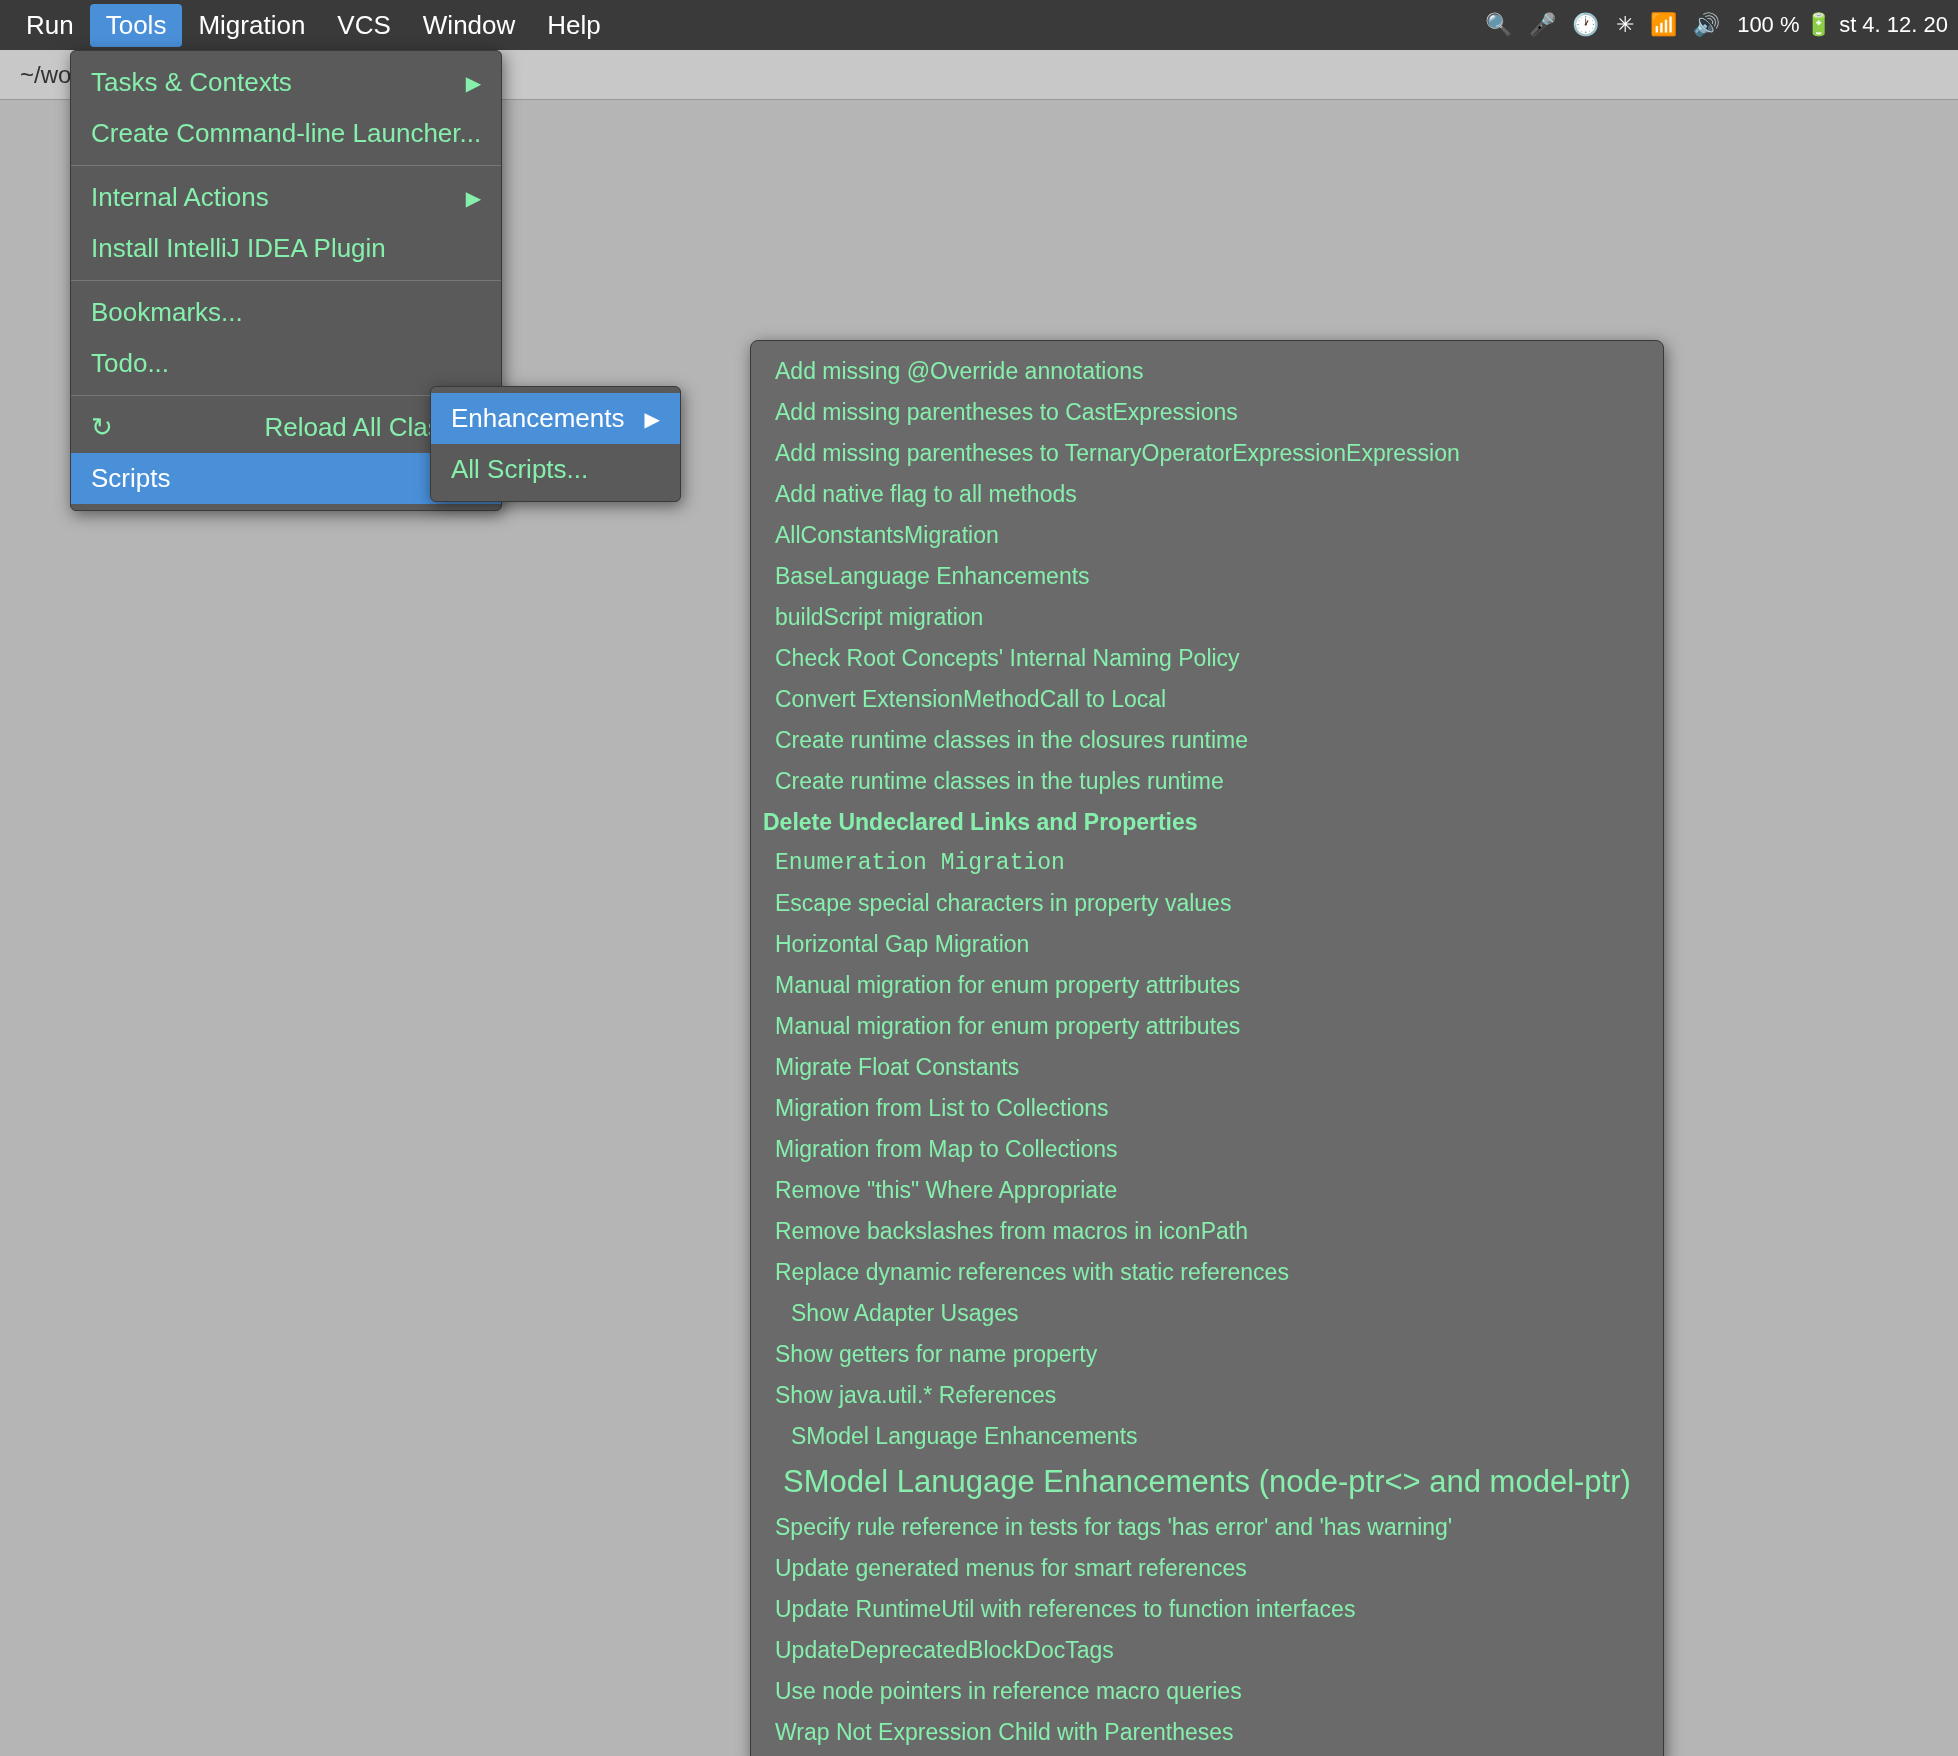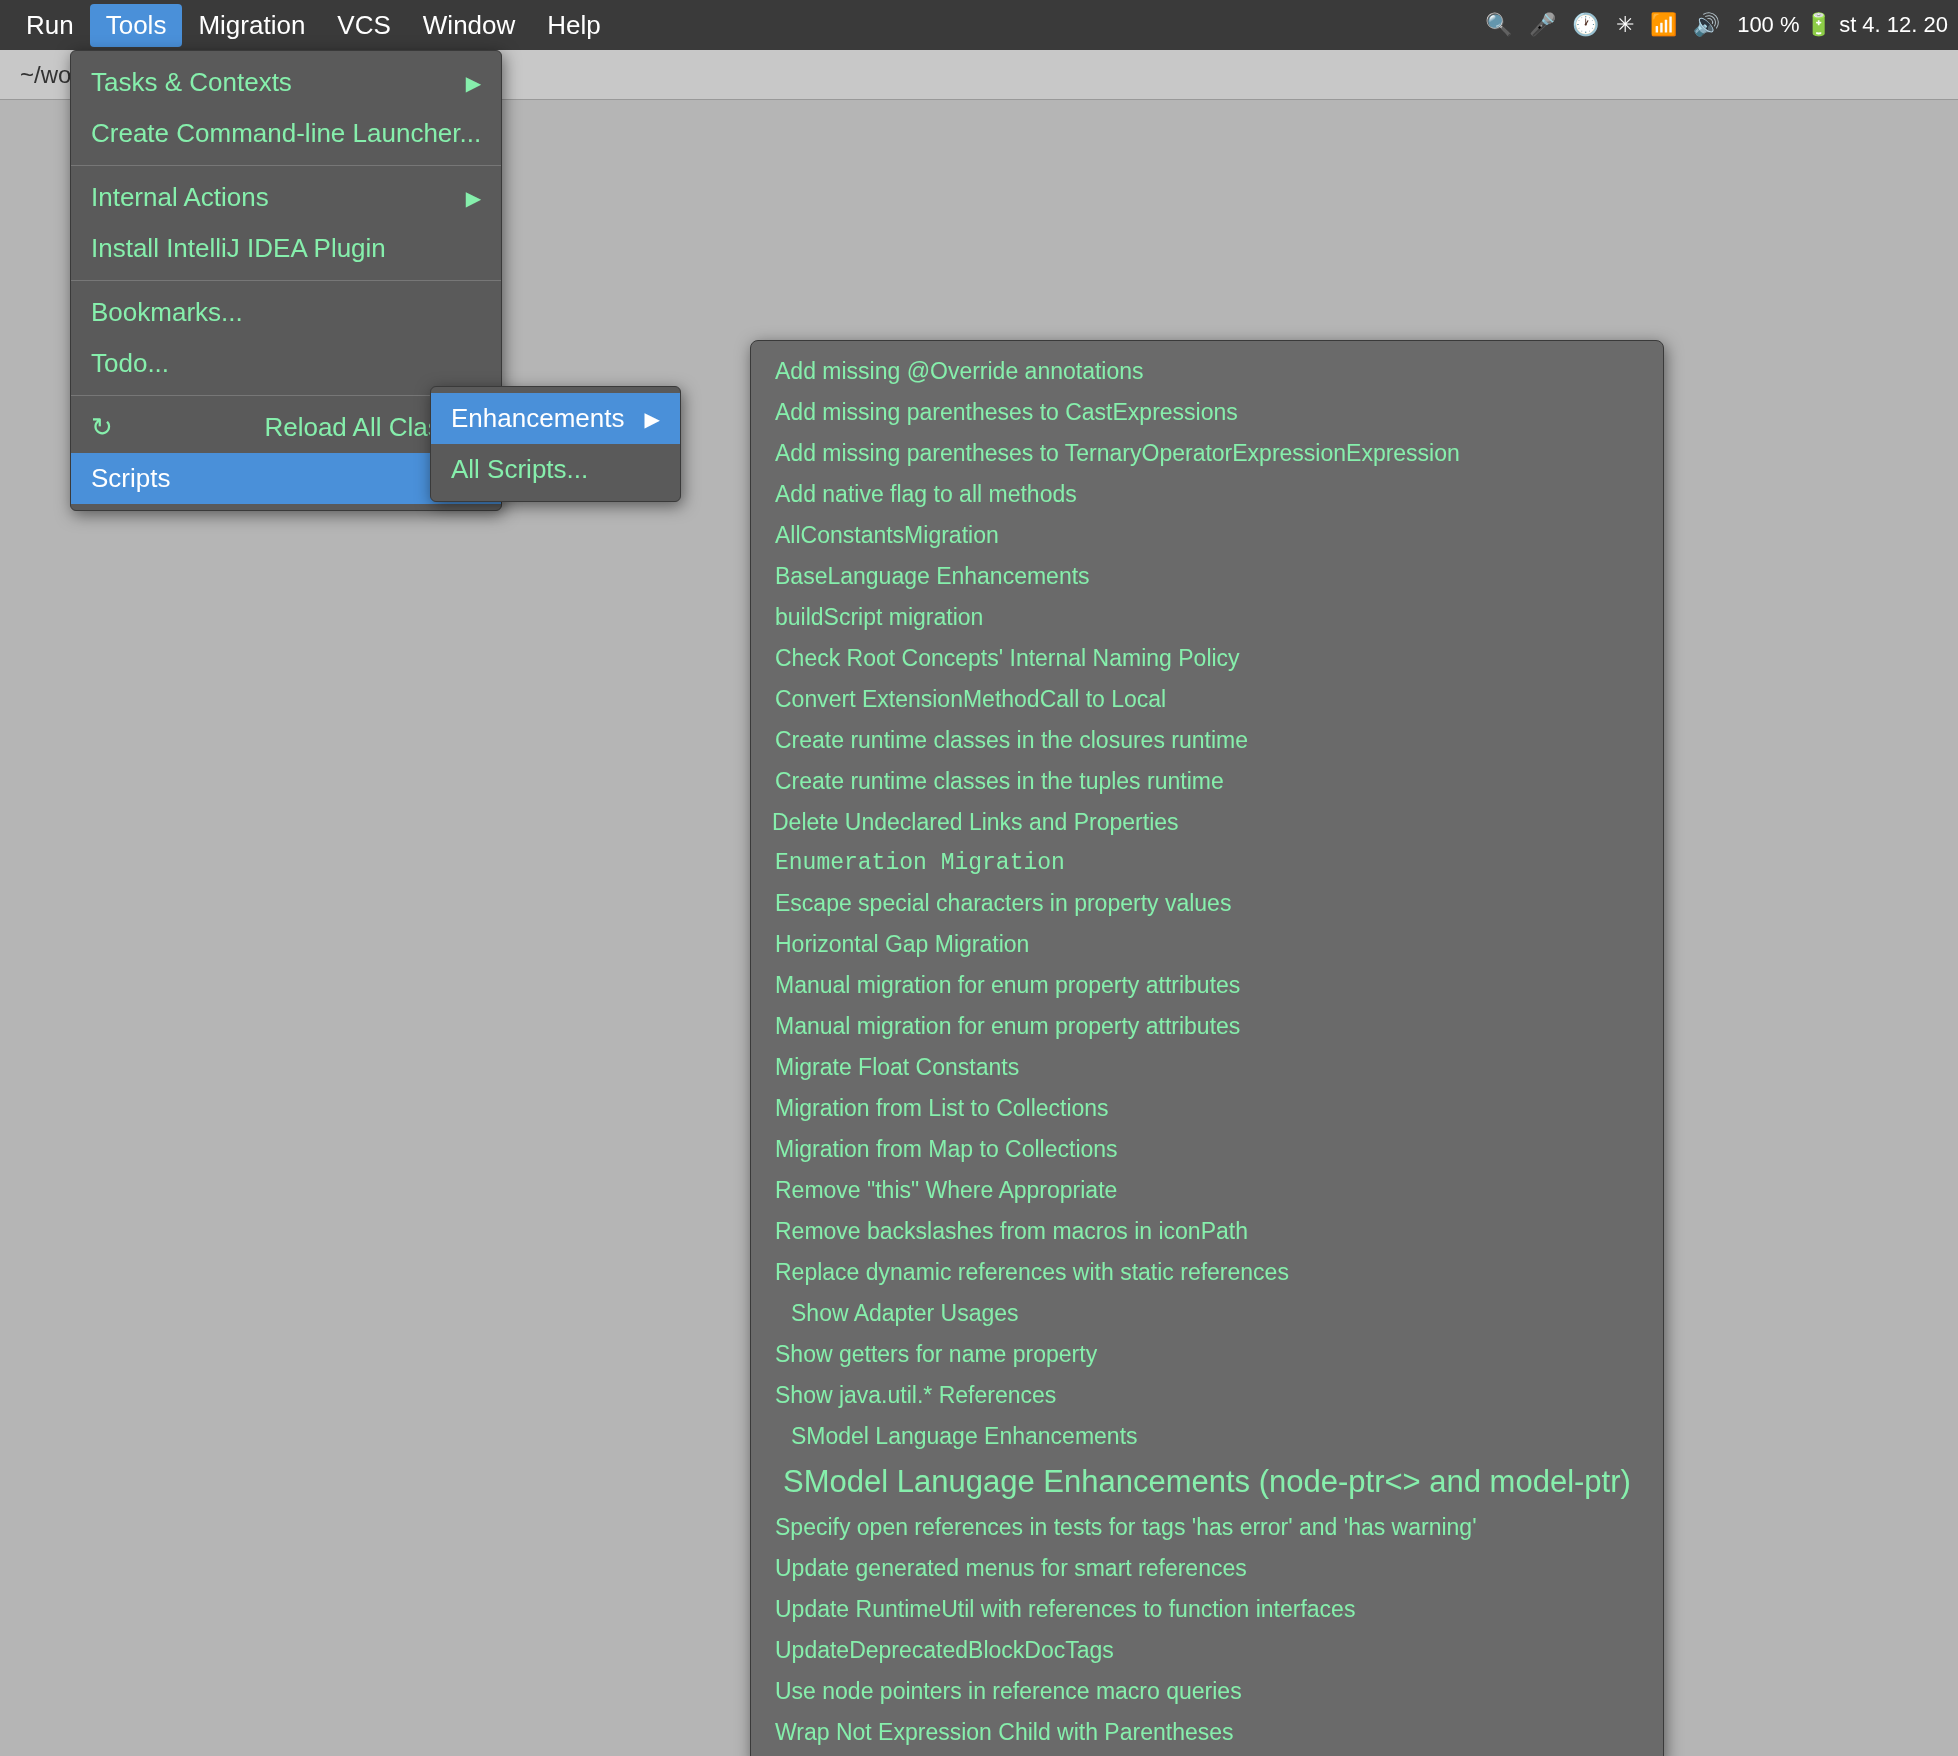--- a/index.html
+++ b/index.html
@@ -252,21 +252,21 @@
     </div>
   <div class="menu-item" style="padding:7px 24px; font-size:23px;">
       <span>Convert ExtensionMethodCall to Local</span>
     </div>
   <div class="menu-item" style="padding:7px 24px; font-size:23px;">
       <span>Create runtime classes in the closures runtime</span>
     </div>
   <div class="menu-item" style="padding:7px 24px; font-size:23px;">
       <span>Create runtime classes in the tuples runtime</span>
     </div>
-  <div class="menu-item" style="padding:7px 21px; font-size:23px;">
+  <div class="menu-item" style="padding:7px 12px; font-size:23px;font-weight:bold;">
       <span>Delete Undeclared Links and Properties</span>
     </div>
   <div class="menu-item" style="padding:7px 24px; font-size:23px;font-family:Liberation Mono, monospace;">
       <span>Enumeration Migration</span>
     </div>
   <div class="menu-item" style="padding:7px 24px; font-size:23px;">
       <span>Escape special characters in property values</span>
     </div>
   <div class="menu-item" style="padding:7px 24px; font-size:23px;">
       <span>Horizontal Gap Migration</span>
@@ -304,21 +304,21 @@
   <div class="menu-item" style="padding:7px 24px; font-size:23px;">
       <span>Show java.util.* References</span>
     </div>
   <div class="menu-item" style="padding:7px 40px; font-size:23px;">
       <span>SModel Language Enhancements</span>
     </div>
   <div class="menu-item" style="padding:7px 32px; font-size:31px;">
       <span>SModel Lanugage Enhancements (node-ptr&lt;&gt; and model-ptr)</span>
     </div>
   <div class="menu-item" style="padding:7px 24px; font-size:23px;">
-      <span>Specify open references in tests for tags 'has error' and 'has warning'</span>
+      <span>Specify rule reference in tests for tags 'has error' and 'has warning'</span>
     </div>
   <div class="menu-item" style="padding:7px 24px; font-size:23px;">
       <span>Update generated menus for smart references</span>
     </div>
   <div class="menu-item" style="padding:7px 24px; font-size:23px;">
       <span>Update RuntimeUtil with references to function interfaces</span>
     </div>
   <div class="menu-item" style="padding:7px 24px; font-size:23px;">
       <span>UpdateDeprecatedBlockDocTags</span>
     </div>

